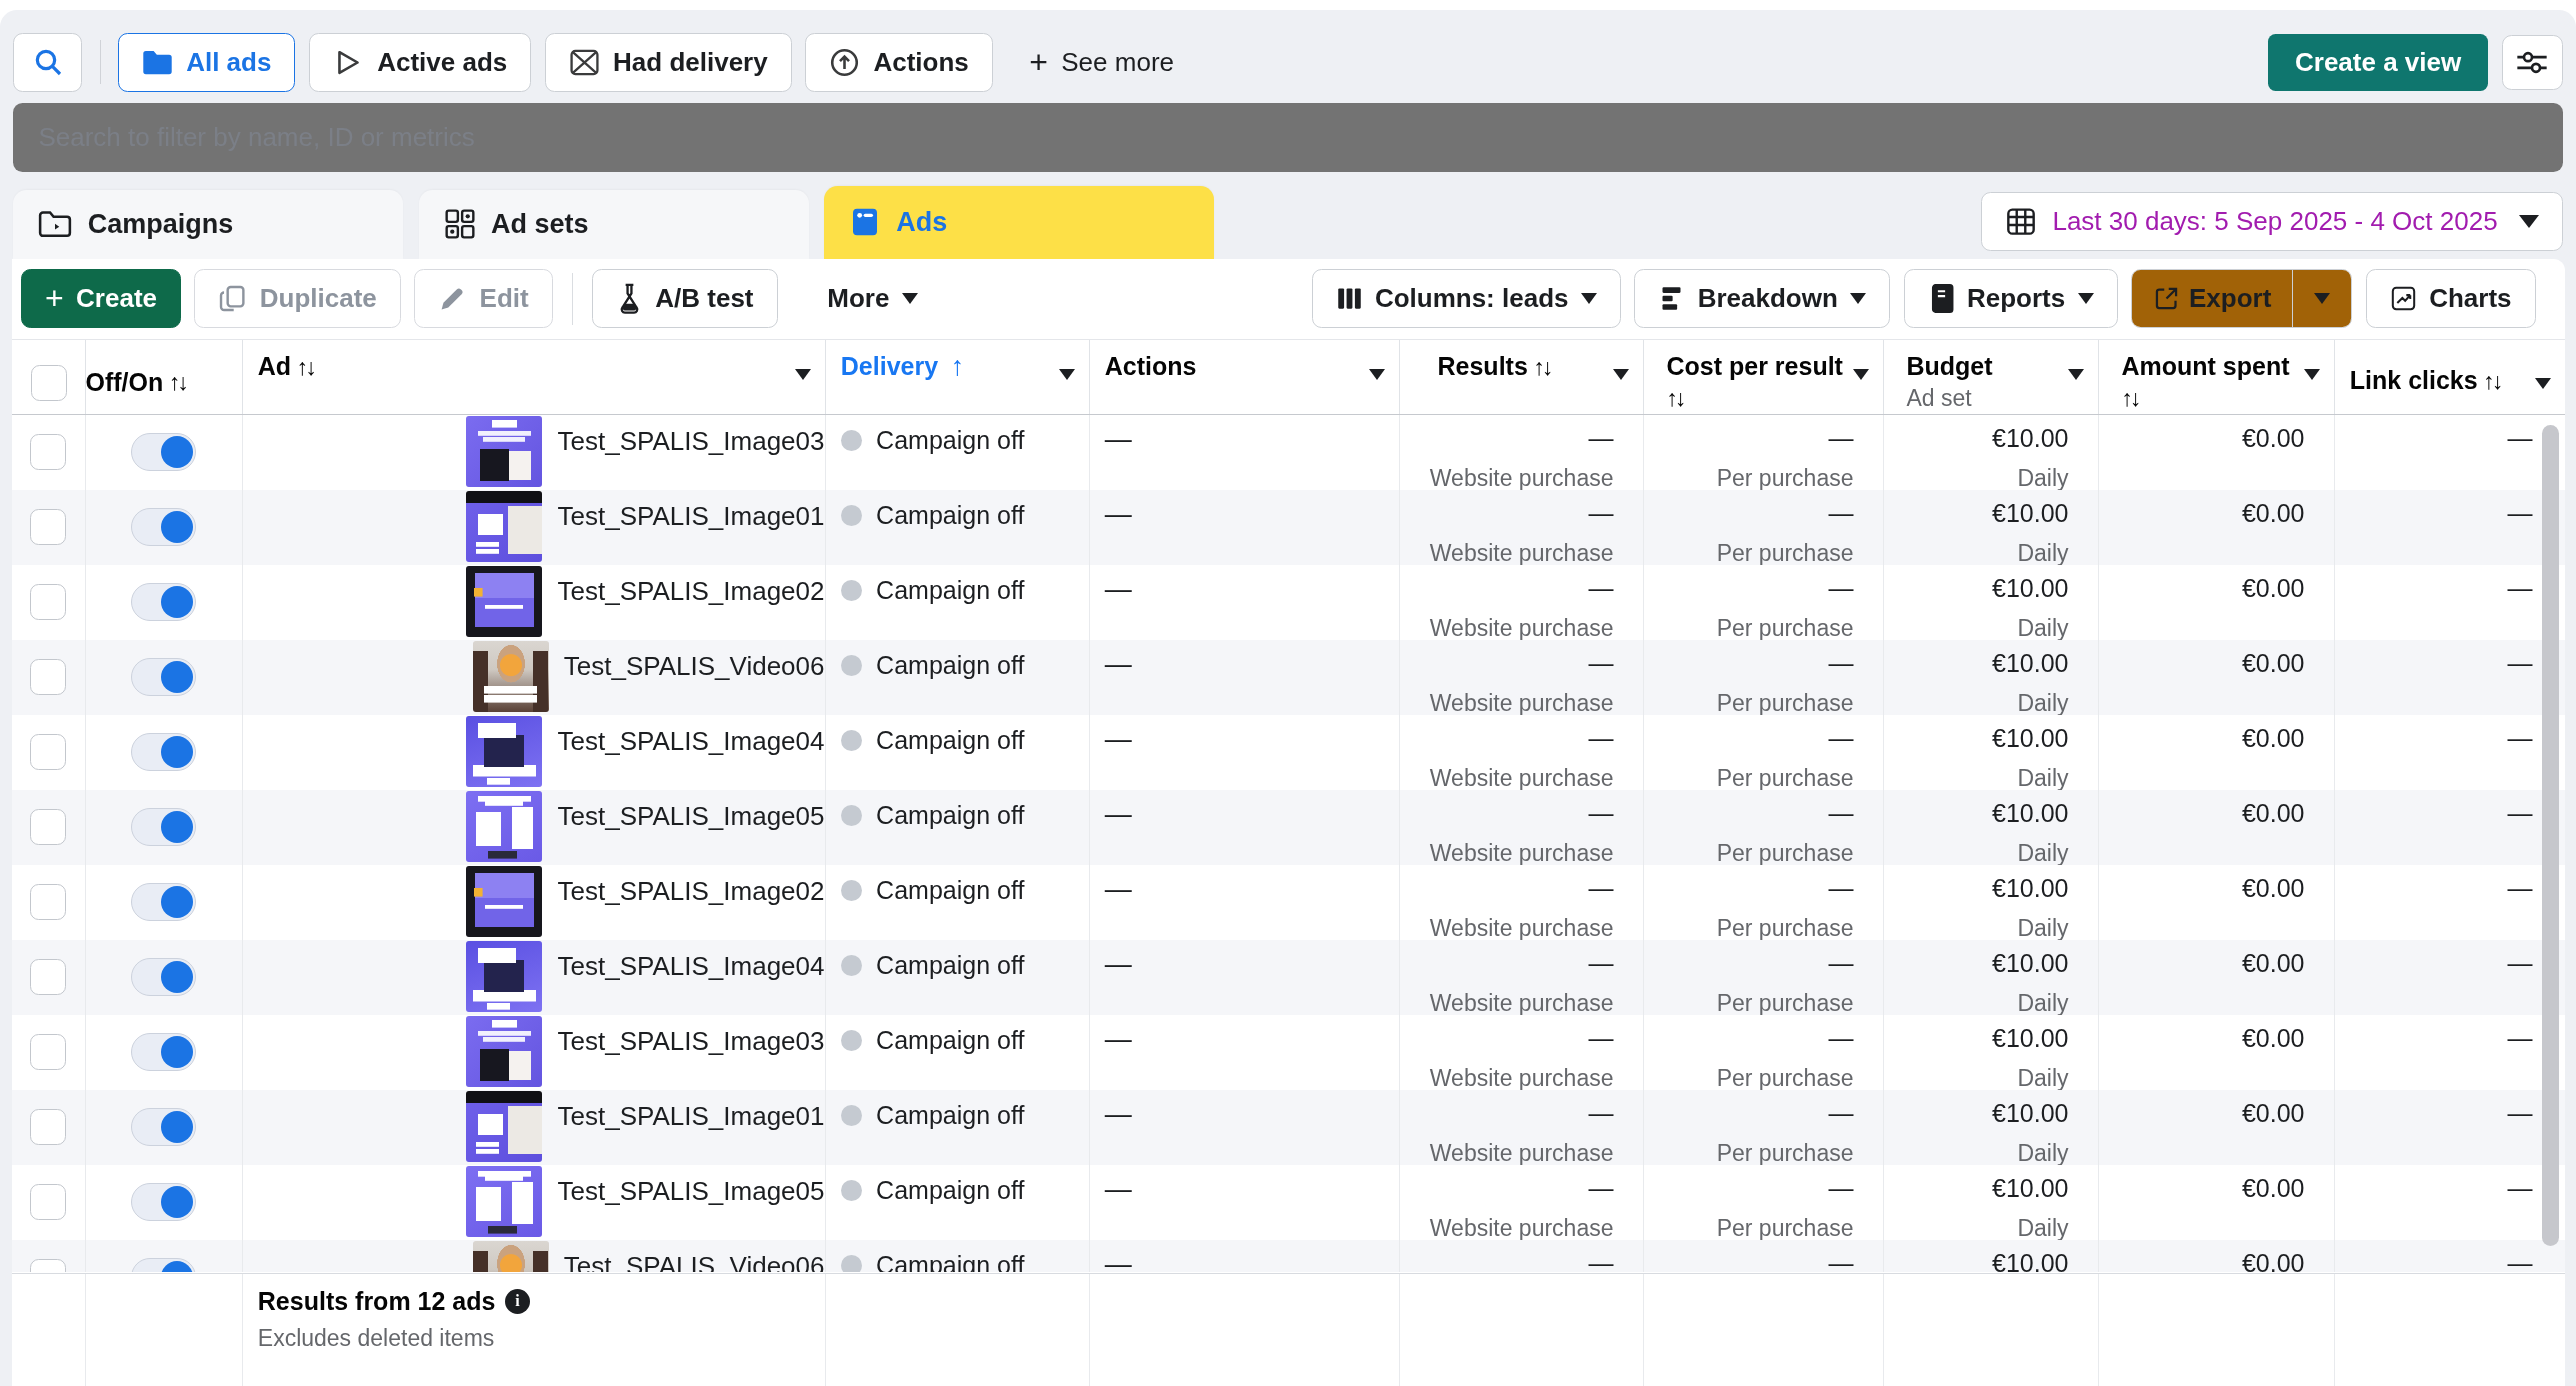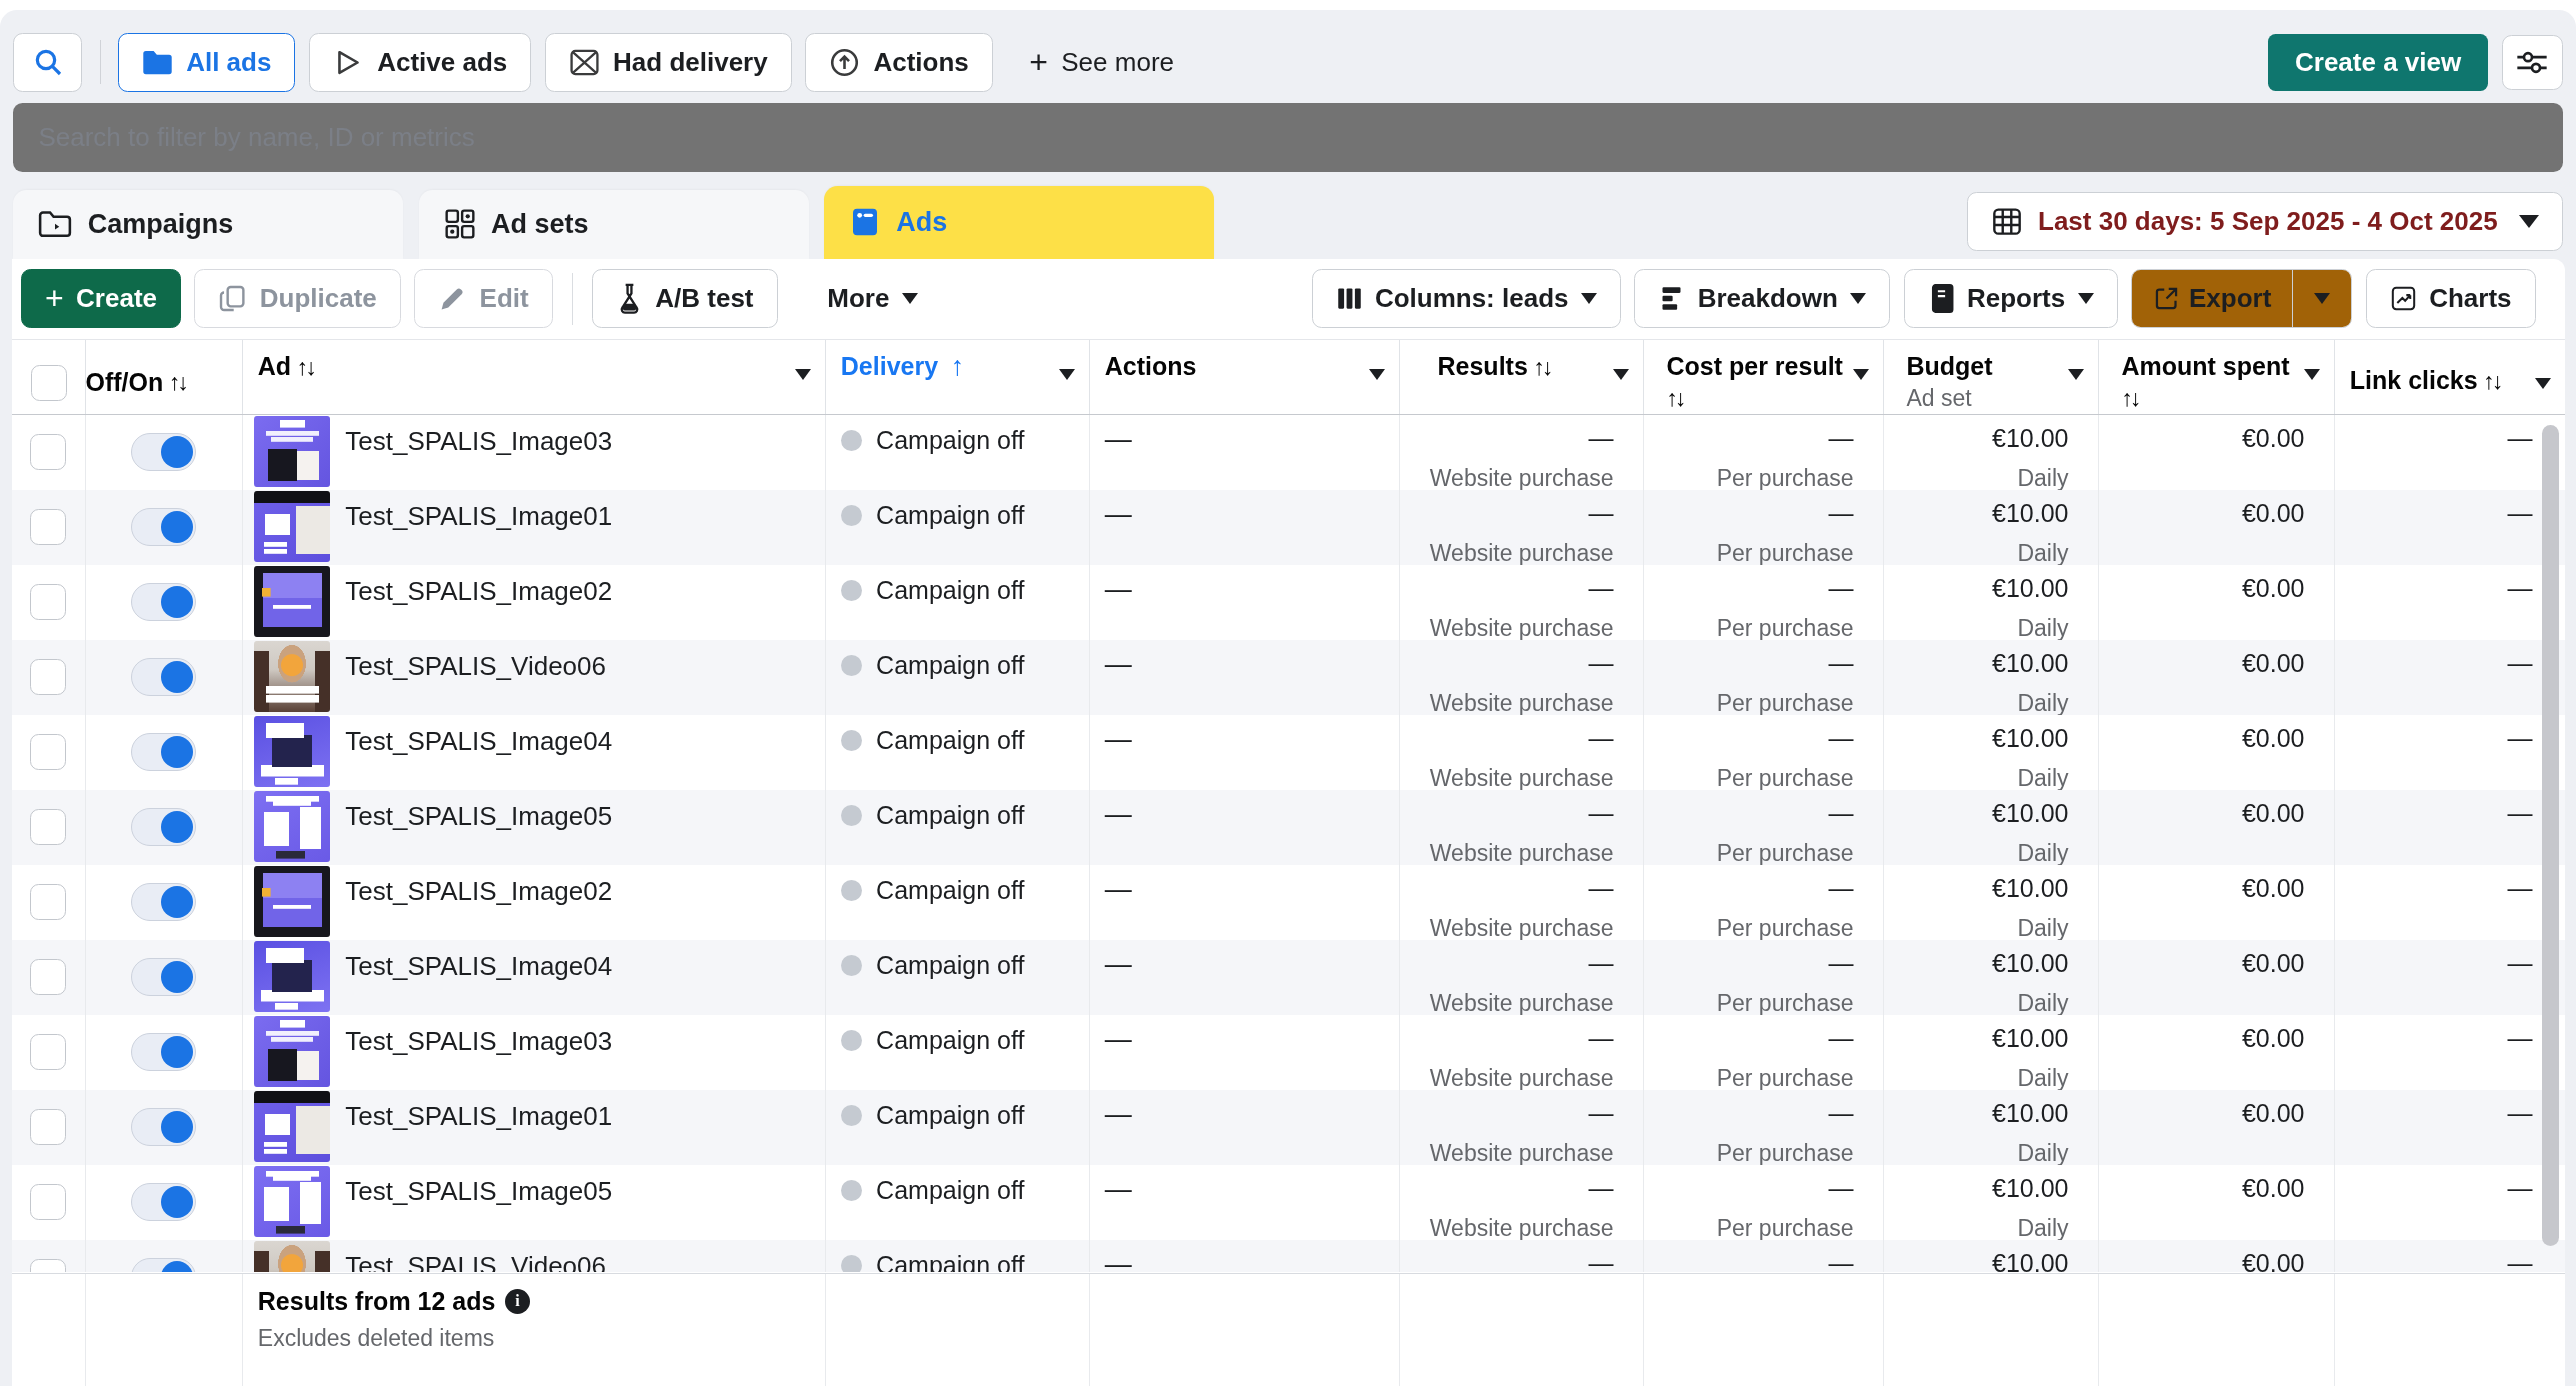--- a/index.html
+++ b/index.html
@@ -30,21 +30,21 @@
   .search-bar input::placeholder { color:#7b7f87; }
 
   
   .tabs-row { margin-top:13.4px; height:73px; display:flex; align-items:flex-end; }
   .tab { width:390px; height:69px; margin-right:15.3px; border-radius:13.4px 13.4px 0 0;
     background:#f6f7f9; display:flex; align-items:center; gap:15.3px; padding:0 25px;
     font-size:27px; font-weight:700; color:#1c1e21; cursor:pointer; box-shadow:0 -1px 1.9px rgba(0,0,0,.03); }
   .tab.active { background:#fde047; height:73px; color:#1b74e4; }
   .date-btn { margin-left:auto; margin-bottom:7.6px; height:59px; background:#fff; border:1px solid #ccd0d5;
     border-radius:9.5px; display:flex; align-items:center; gap:15.3px; padding:0 23px;
-    font-size:26px; font-weight:700; color:#7f1d1d; cursor:pointer; }
+    font-size:26px; font-weight:400; color:#a21caf; cursor:pointer; }
 
   .caret { width:0; height:0; border-left:10.5px solid transparent; border-right:10.5px solid transparent;
     border-top:13.4px solid #1c1e21; display:inline-block; }
 
   
   .card { position:relative; margin:0 -1.9px; background:#fff; border-radius:0 11.5px 0 0;
     height:1129px; overflow:hidden; }
   .toolbar { height:80px; display:flex; align-items:center; gap:13.4px; padding:0 29px 0 9.5px; }
   .tbtn { height:59px; background:#fff; border:1px solid #ccd0d5; border-radius:9.5px;
     display:flex; align-items:center; gap:12.4px; padding:0 23px; font-size:26px; font-weight:600;
@@ -74,21 +74,21 @@
 
   .tbody { height:857px; overflow:hidden; }
   .trow { height:75px; }
   .trow:nth-child(even) { background:#f5f6f9; }
   .trow > div { border-right:1px solid #e8eaed; overflow:hidden; }
   .trow > div:last-child { border-right:none; }
   .c-center { display:flex; align-items:center; justify-content:center; }
   .checkbox { width:36px; height:36px; background:#fff; border:1.9px solid #c3c7cd; border-radius:8.6px; cursor:pointer; }
   .toggle { width:65px; height:38px; border-radius:19px; background:#e9edf5; border:1px solid #ccd2dd; position:relative; cursor:pointer; }
   .toggle .knob { position:absolute; right:1.9px; top:1.9px; width:32px; height:32px; border-radius:50%; background:#1b74e4; }
-  .c-ad { display:flex; align-items:flex-start; gap:15.3px; padding:1.9px 0 0 11.5px; }
+  .c-ad { display:flex; align-items:flex-start; gap:15.3px; padding:1.9px 0 0 11.5px;justify-content:flex-end; }
   .thumb { width:76px; height:71px; border-radius:2.9px; background-repeat:no-repeat; flex:none; }
   .adname { font-size:26px; color:#1c1e21; padding-top:9.5px; cursor:pointer; white-space:nowrap; }
   .c-delivery { display:flex; align-items:flex-start; gap:14.3px; padding:11.5px 0 0 15.3px; font-size:25px; }
   .dot { width:21px; height:21px; border-radius:50%; background:#c5cad1; margin-top:3.8px; flex:none; }
   .c-actions { padding:9.5px 0 0 15.3px; font-size:27px; }
   .num { display:flex; flex-direction:column; align-items:flex-end; padding:9.5px 29px 0 0; font-size:25px; }
   .num .subv { margin-top:11.5px; font-size:23px; color:#65676b; }
   .num.link { padding-right:32px; }
 
   

